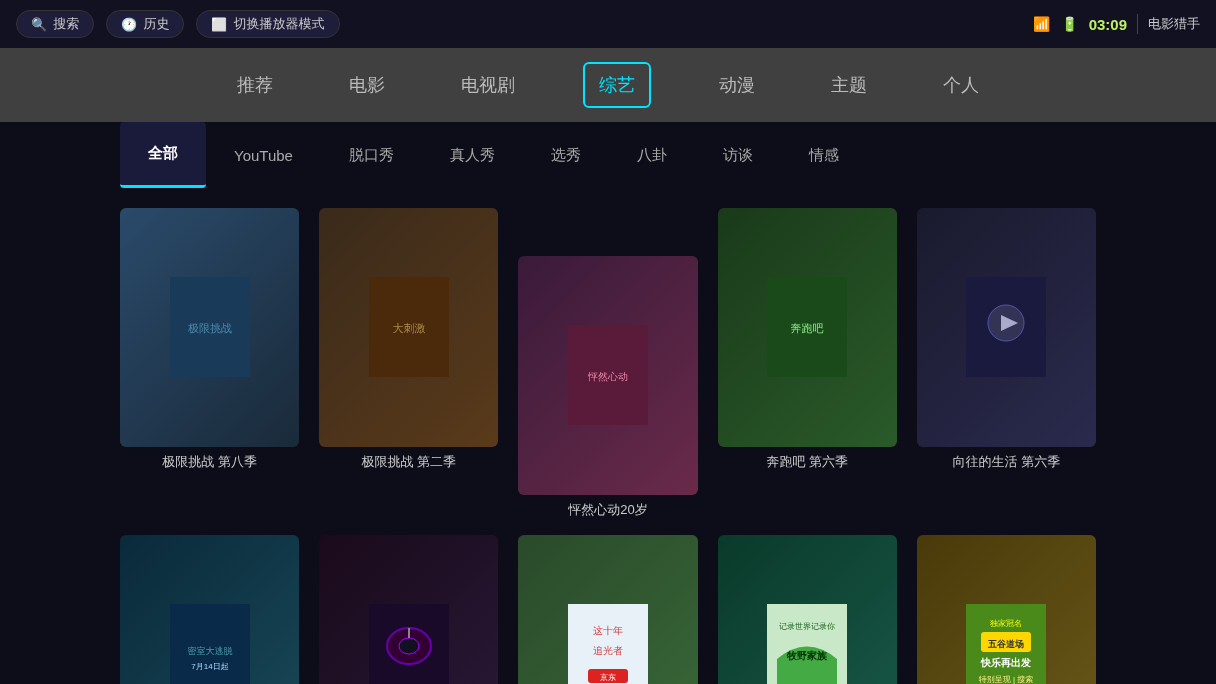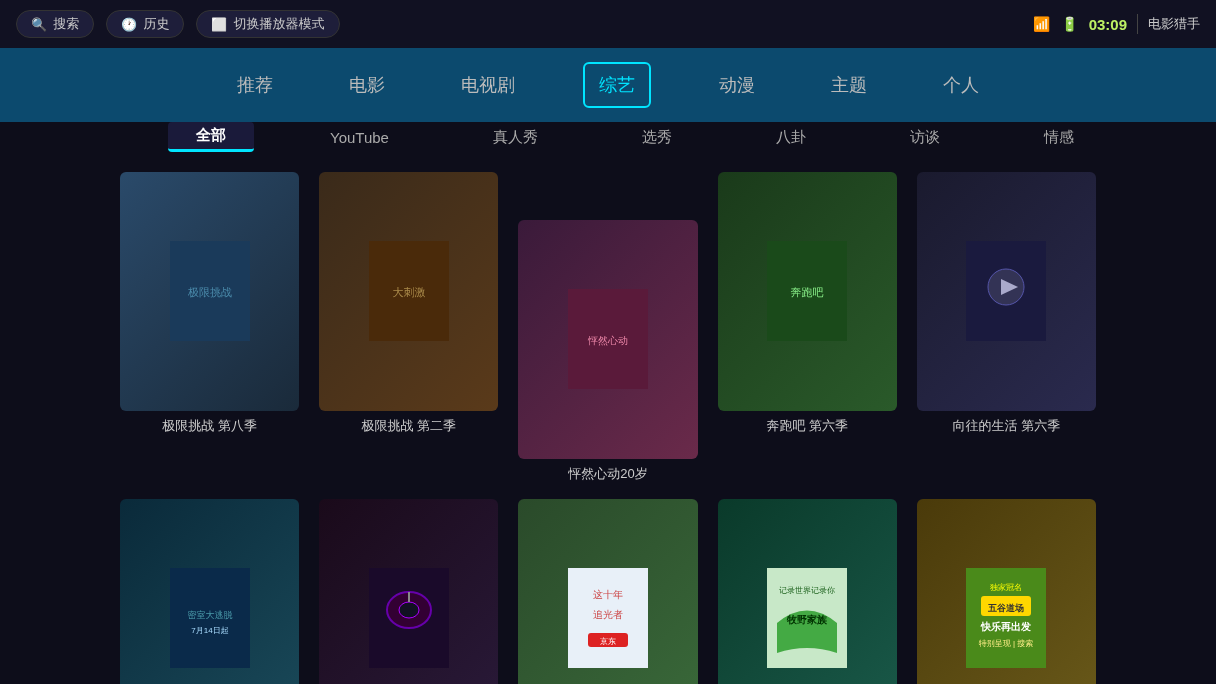--- a/index.html
+++ b/index.html
@@ -65,21 +65,21 @@
       color: #ccc;
     }
 
     
     .main-nav {
       display: flex;
       justify-content: center;
       align-items: center;
       gap: 60px;
       padding: 14px 0;
-      background: #0c4a6e;
+      background: #404040;
     }
     .nav-item {
       font-size: 18px;
       color: #bbb;
       cursor: pointer;
       padding: 4px 8px;
       border-radius: 6px;
     }
     .nav-item.active {
       color: #00e5ff;
@@ -94,24 +94,23 @@
       align-items: center;
       gap: 0;
       padding: 0 120px;
       background: #0d0d1a;
       margin-bottom: 20px;
     }
     .sub-nav-item {
       font-size: 15px;
       color: #aaa;
       cursor: pointer;
-      padding: 4px 28px;
+      padding: 22px 28px;
       border-radius: 4px;
       white-space: nowrap;
-      margin-left: 48px;
     }
     .sub-nav-item.active {
       background: #1a1a3a;
       color: #fff;
       font-weight: bold;
       border-bottom: 3px solid #00e5ff;
     }
 
     
     .content-grid {
@@ -200,20 +199,21 @@
   <div class="nav-item">电视剧</div>
   <div class="nav-item active">综艺</div>
   <div class="nav-item">动漫</div>
   <div class="nav-item">主题</div>
   <div class="nav-item">个人</div>
 </div>
 
 <div class="sub-nav">
   <div class="sub-nav-item active">全部</div>
   <div class="sub-nav-item">YouTube</div>
+  <div class="sub-nav-item">脱口秀</div>
   <div class="sub-nav-item">真人秀</div>
   <div class="sub-nav-item">选秀</div>
   <div class="sub-nav-item">八卦</div>
   <div class="sub-nav-item">访谈</div>
   <div class="sub-nav-item">情感</div>
 </div>
 
 <div class="content-grid">
   <div class="card">
     <div class="card-thumb thumb-1">

